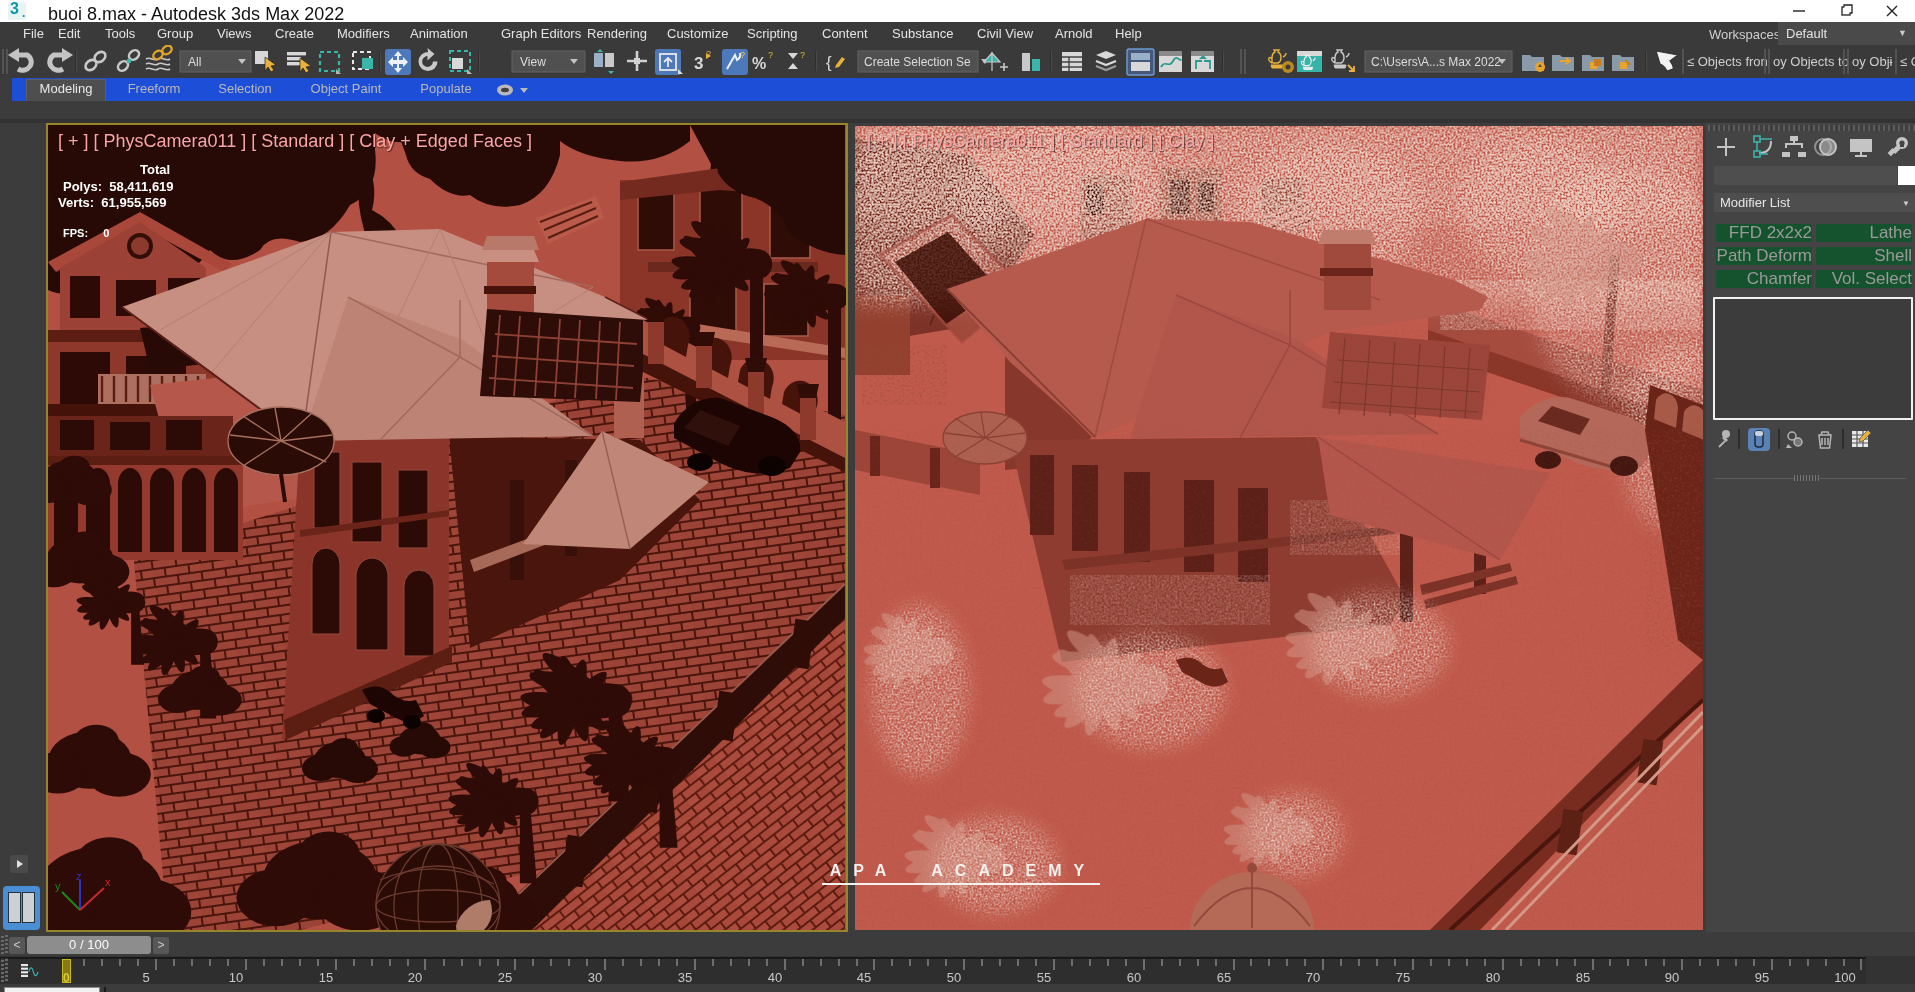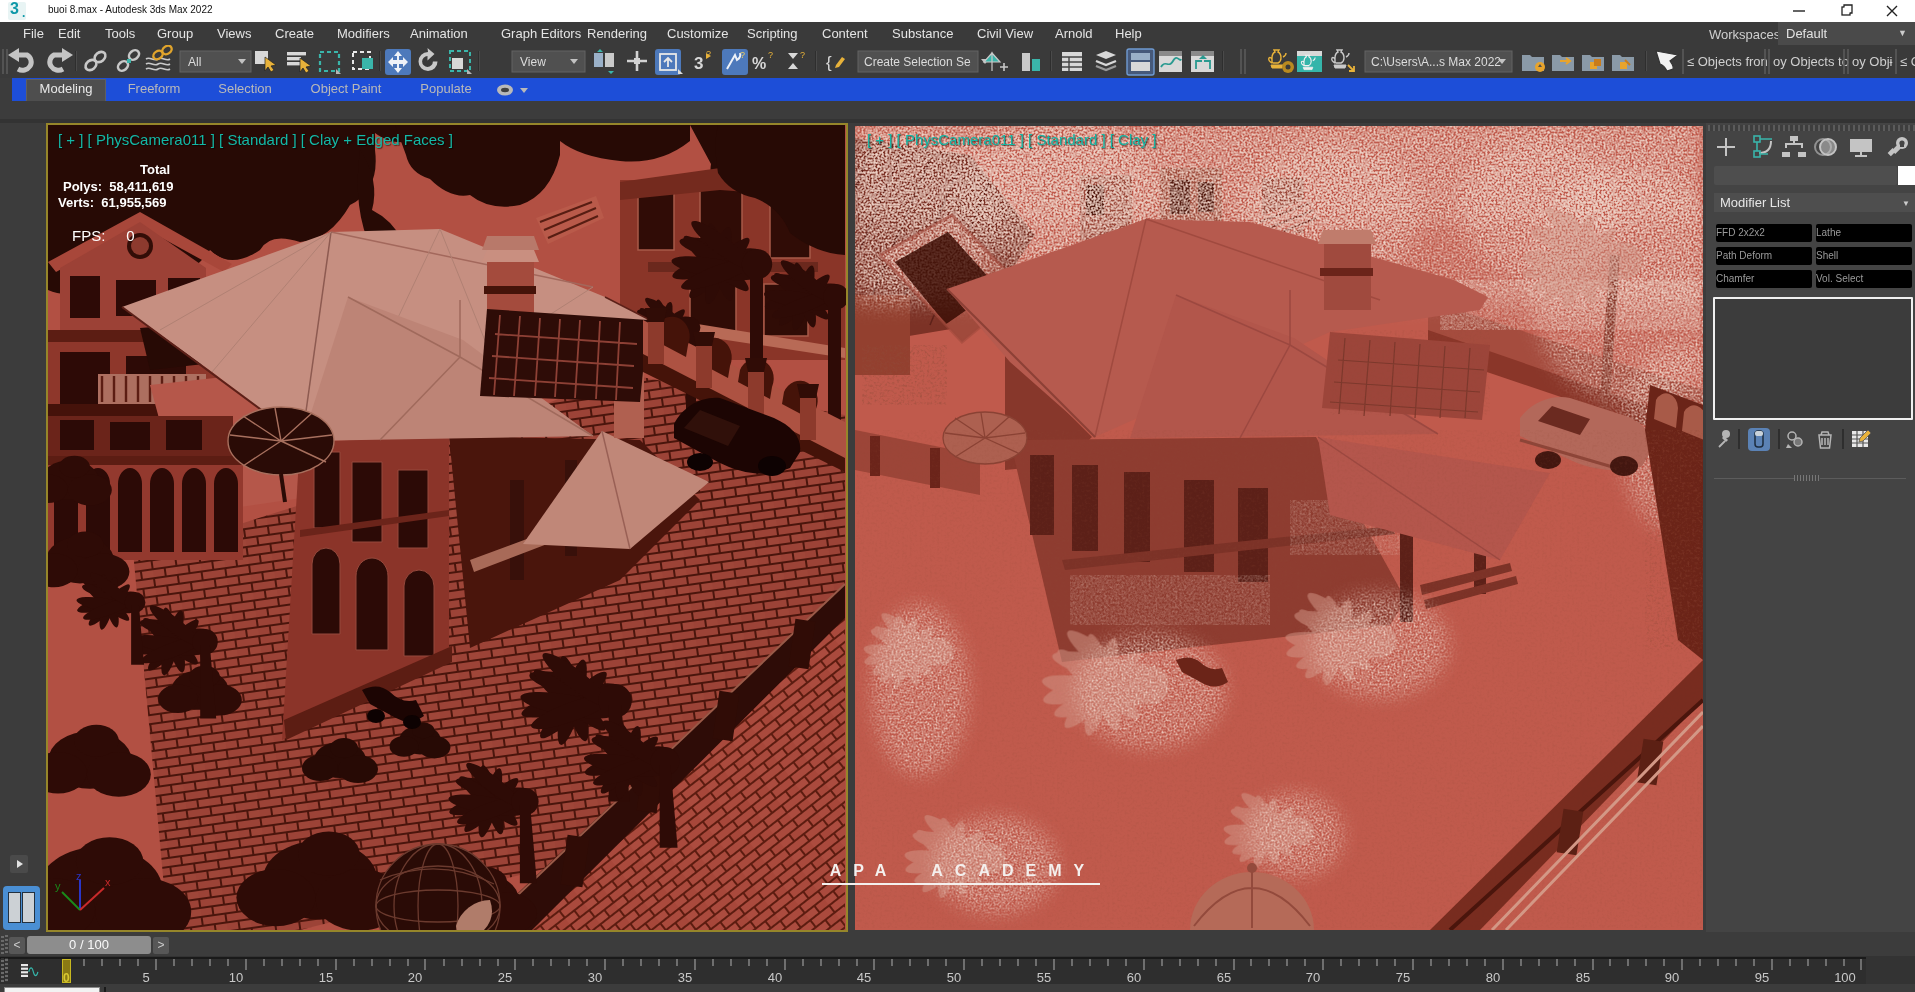--- a/index.html
+++ b/index.html
@@ -1,19 +1,19 @@
 <!DOCTYPE html>
 <html><head><meta charset="utf-8"><style>
 *{margin:0;padding:0;box-sizing:border-box}
 html,body{width:1915px;height:992px;overflow:hidden;background:#3c3c3c;font-family:"Liberation Sans",sans-serif}
 #root{position:absolute;left:0;top:0;width:1915px;height:992px}
 .abs{position:absolute}
 
 #title{left:0;top:0;width:1915px;height:22px;background:#fff;color:#000}
-#title .txt{left:48px;top:4px;font-size:10px;color:#111}
+#title .txt{left:48px;top:4px;font-size:18px;color:#111}
 
 #menu{left:0;top:22px;width:1915px;height:23px;background:#3a3a3a}
 #menu span{position:absolute;top:4px;font-size:13px;color:#e4e4e4}
 
 #tbar{left:0;top:45px;width:1915px;height:33px;background:#3a3a3a}
 
 #ribbon1{left:12px;top:78px;width:1915px;height:23px;background:#1d4ed8}
 #ribbon2{left:0;top:101px;width:1915px;height:18px;background:#393939}
 #ribbon3{left:0;top:119px;width:1915px;height:4px;background:#333}
 .rtab{position:absolute;top:3px;font-size:13px;color:#b9b9b9;text-align:center}
@@ -23,22 +23,22 @@
 #vpL{left:46px;top:123px;width:802px;height:809px;background:#96862a;padding:2px}
 #vpLi{position:relative;width:100%;height:100%;background:#b85143;overflow:hidden}
 #vpR{left:852px;top:123px;width:854px;height:809px;background:#3c3c3c}
 #vpRi{position:absolute;left:3px;top:3px;width:848px;height:804px;background:#c05a4c;overflow:hidden}
 
 #panel{left:1706px;top:123px;width:209px;height:809px;background:#444}
 
 #trow{left:0;top:932px;width:1706px;height:24px;background:#3c3c3c}
 #ruler{left:0;top:956px;width:1915px;height:28px;background:#333}
 #brow{left:0;top:984px;width:1915px;height:8px;background:#3c3c3c}
-.vplabel{position:absolute;color:#14b8a6;font-size:15px;text-shadow:1px 1px 1px #00000088}
-.pbtn{width:96px;height:18px;background:#000000;border-radius:2px;color:#9a9a9a;font-size:10px;text-align:left;line-height:18px}
+.vplabel{position:absolute;color:#fca5a5;font-size:18px;text-shadow:1px 1px 1px #00000088}
+.pbtn{width:96px;height:18px;background:#14532d;border-radius:2px;color:#9a9a9a;font-size:17px;text-align:right;line-height:18px}
 .rl{top:14px;width:30px;margin-left:-15px;text-align:center;color:#c8c8c8;font-size:13px}
 </style></head>
 <body>
 <div id="root">
 <div id="title" class="abs">
   <div class="abs" style="left:8px;top:2px;width:18px;height:18px;background:#e8f4f4;border-radius:2px"></div>
   <span class="abs" style="left:10px;top:0px;font-size:16px;font-weight:bold;color:#0d98a8">3</span>
   <span class="abs" style="left:22px;top:6px;font-size:12px;font-weight:bold;color:#0d98a8">.</span>
   <span class="abs txt">buoi 8.max - Autodesk 3ds Max 2022</span>
   <svg class="abs" style="left:1780px;top:0" width="135" height="22" viewBox="0 0 135 22">
@@ -641,21 +641,21 @@
 
 <path d="M1176,660 q14,-6 24,2 q10,10 22,6 l6,14 q-12,8 -24,2 l-22,-12 z" fill="#6b2418"></path>
 </svg>
 </div>
     </div>
 <div class="vplabel" style="left:58px;top:131px">[ + ] [ PhysCamera011 ] [ Standard ] [ Clay + Edged Faces ]</div>
 <div class="vplabel" style="left:867px;top:131px">[ + ] [ PhysCamera011 ] [ Standard ] [ Clay ]</div>
 <div class="abs" style="color:#fff;font-weight:bold;font-size:13px;left:140px;top:162px">Total</div>
 <div class="abs" style="color:#fff;font-weight:bold;font-size:13px;left:63px;top:179px">Polys:&nbsp;&nbsp;58,411,619</div>
 <div class="abs" style="color:#fff;font-weight:bold;font-size:13px;left:58px;top:195px">Verts:&nbsp;&nbsp;61,955,569</div>
-<div class="abs" style="color:#fff;font-weight:normal;font-size:15px;left:72px;top:227px">FPS:&nbsp;&nbsp;&nbsp;&nbsp;&nbsp;0</div>
+<div class="abs" style="color:#fff;font-weight:bold;font-size:11px;left:63px;top:227px">FPS:&nbsp;&nbsp;&nbsp;&nbsp;&nbsp;0</div>
 <svg class="abs" style="left:52px;top:872px" width="60" height="45">
  <path d="M28 38 L28 8" stroke="#2a36c8" stroke-width="2"></path>
  <path d="M28 38 L10 20" stroke="#1a8a1a" stroke-width="2"></path>
  <path d="M28 38 L52 16" stroke="#c82a2a" stroke-width="2"></path>
  <text x="3" y="18" fill="#1a8a1a" font-size="11">y</text>
  <text x="24" y="8" fill="#2a36c8" font-size="11">z</text>
  <text x="53" y="14" fill="#c82a2a" font-size="11">x</text>
 </svg>
 <div class="abs" style="left:818px;top:862px;width:290px;color:#f4f0ee;font-size:16px;font-weight:bold;letter-spacing:12px;text-align:center">APA&nbsp;&nbsp;ACADEMY</div>
 <div class="abs" style="left:822px;top:883px;width:278px;height:2px;background:#f4f0ee"></div>

